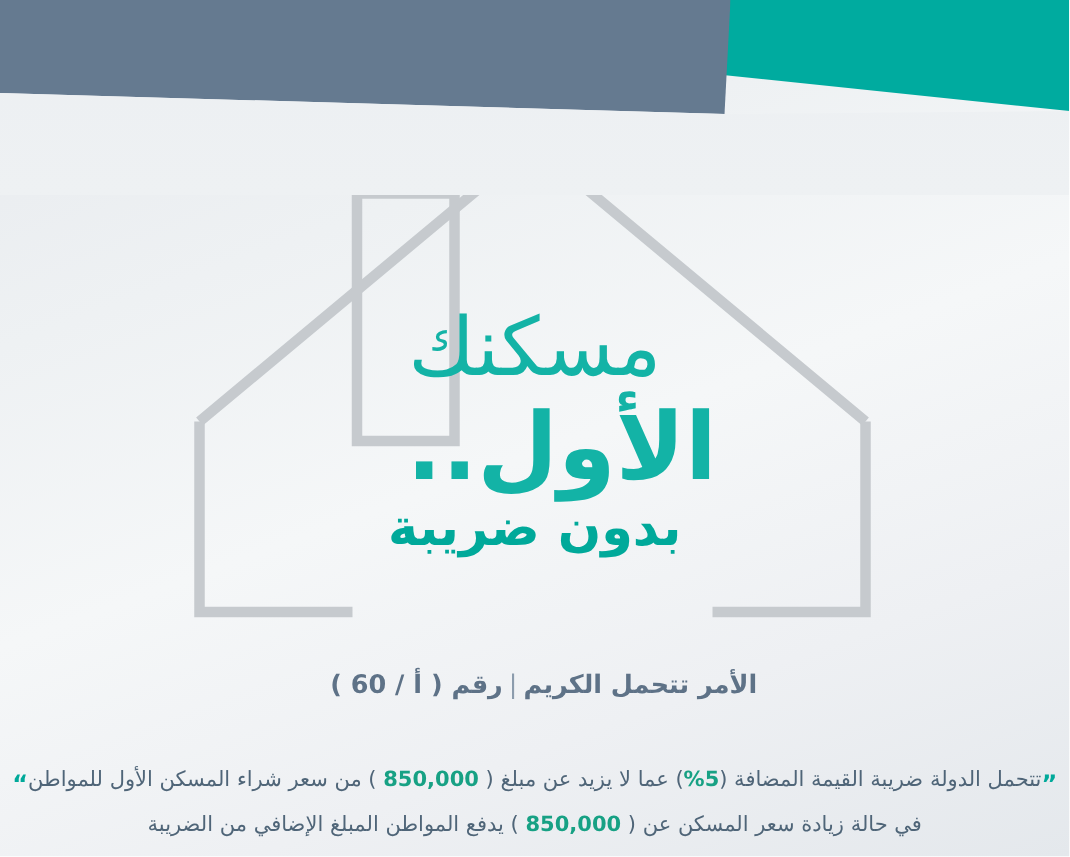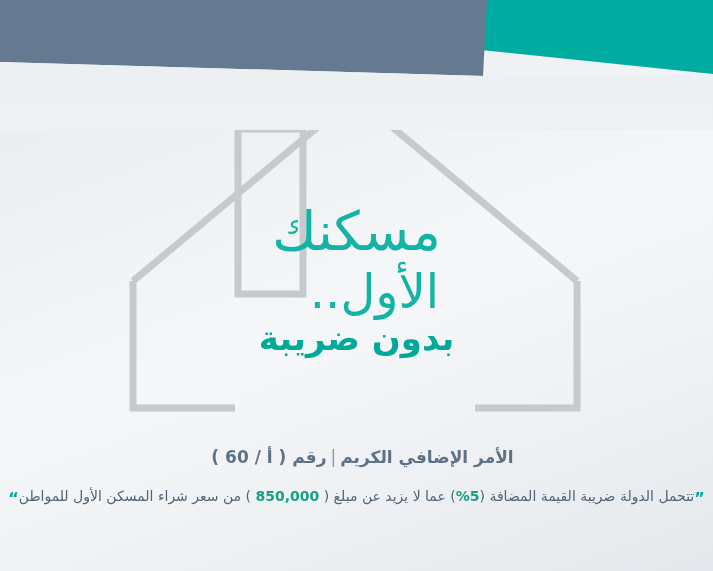--- a/index.html
+++ b/index.html
@@ -67,22 +67,22 @@
   }
   .hl-1 {
     font-size: 54px;
     font-weight: 400;
     letter-spacing: 0px;
     color: #13b3a6;
     display: block;
     padding-bottom: 8px;
   }
   .hl-2 {
-    font-size: 48px;
-    font-weight: 400;
+    font-size: 62px;
+    font-weight: 700;
     color: #13b3a6;
     display: block;
     padding-bottom: 6px;
     padding-left: 36px;
   }
   .hl-3 {
     font-size: 34px;
     font-weight: bold;
     color: #00a99a;
     display: block;
@@ -107,21 +107,21 @@
   .decree .sep {
     color: #8c9cad;
     font-weight: normal;
     padding: 0 4px;
   }
 
   
   .quote-block {
     position: absolute;
     z-index: 6;
-    top: 484px;
+    top: 508px;
     left: 0;
     width: 713px;
     text-align: center;
     color: #4f6578;
     font-size: 14px;
     line-height: 1.85;
   }
   .quote-line { display: block; white-space: nowrap; }
   .qmark {
     color: #00a99a;
@@ -160,20 +160,21 @@
     </svg>
   </div>
 
   <div class="headline">
     <span class="hl-1">مسكنك</span>
     <span class="hl-2">الأول..</span>
     <span class="hl-3">بدون ضريبة</span>
   </div>
 
   <div class="decree">
-    <span>الأمر الإضافي الكريم</span><span class="sep">|</span><span>رقم ( أ / 60 )</span>
+    <span>الأمر تتحمل الكريم</span><span class="sep">|</span><span>رقم ( أ / 60 )</span>
   </div>
 
   <div class="quote-block">
     <span class="quote-line"><span class="qmark">”</span><span>تتحمل الدولة ضريبة القيمة المضافة (</span><span class="pct">5%</span><span>) عما لا يزيد عن مبلغ (</span> <span class="amount">850,000</span> <span>) من سعر شراء المسكن الأول للمواطن</span><span class="qmark">“</span></span>
+    <span class="quote-line"><span>في حالة زيادة سعر المسكن عن (</span> <span class="amount">850,000</span> <span>) يدفع المواطن المبلغ الإضافي من الضريبة</span></span>
   </div>
 
 </div>
 
 </body></html>

